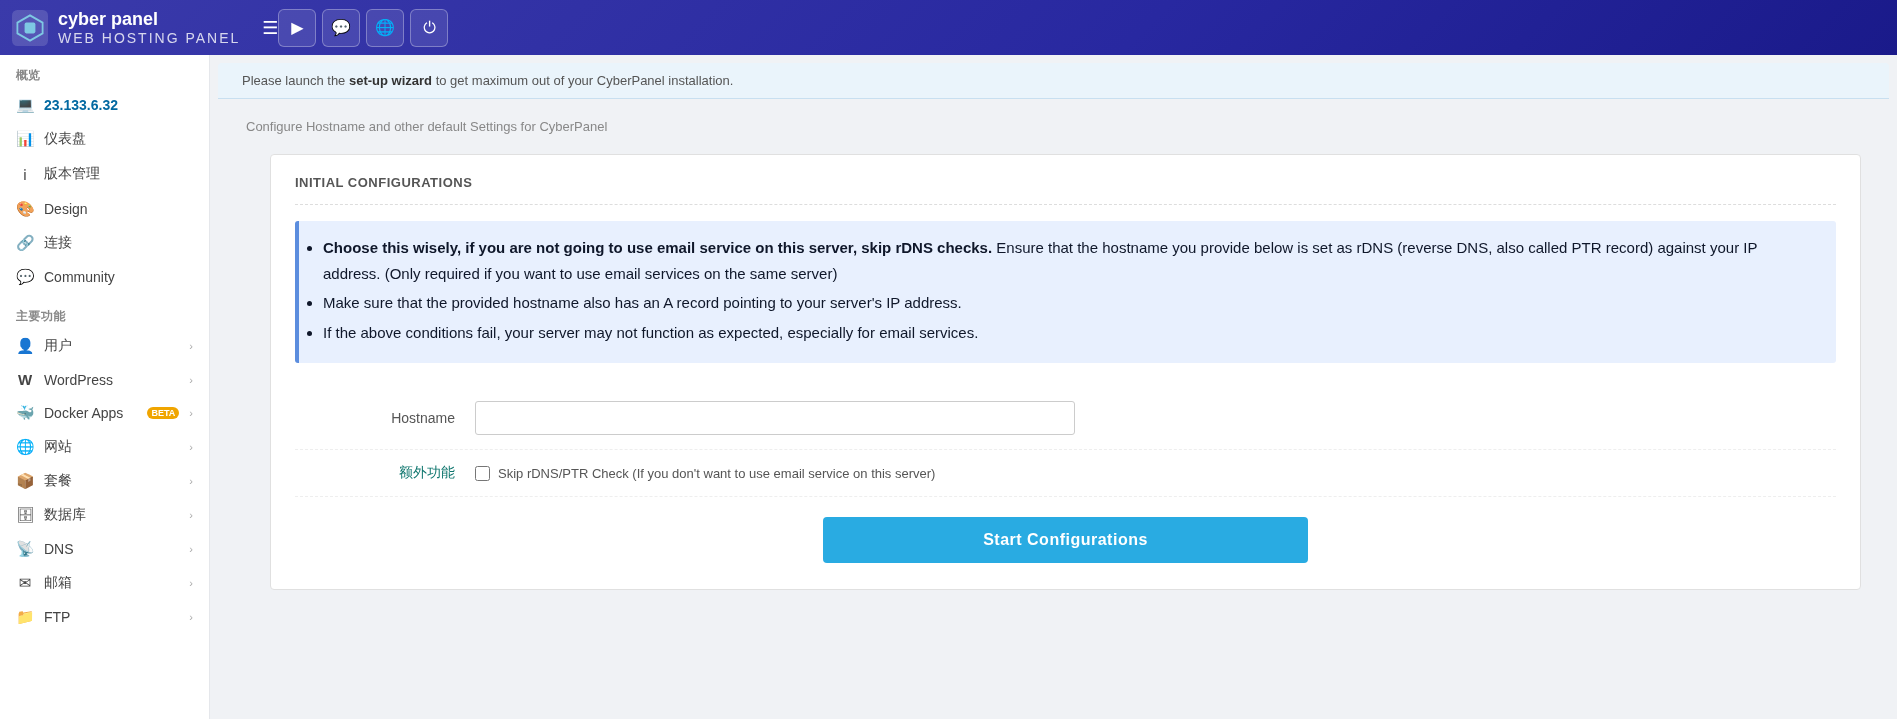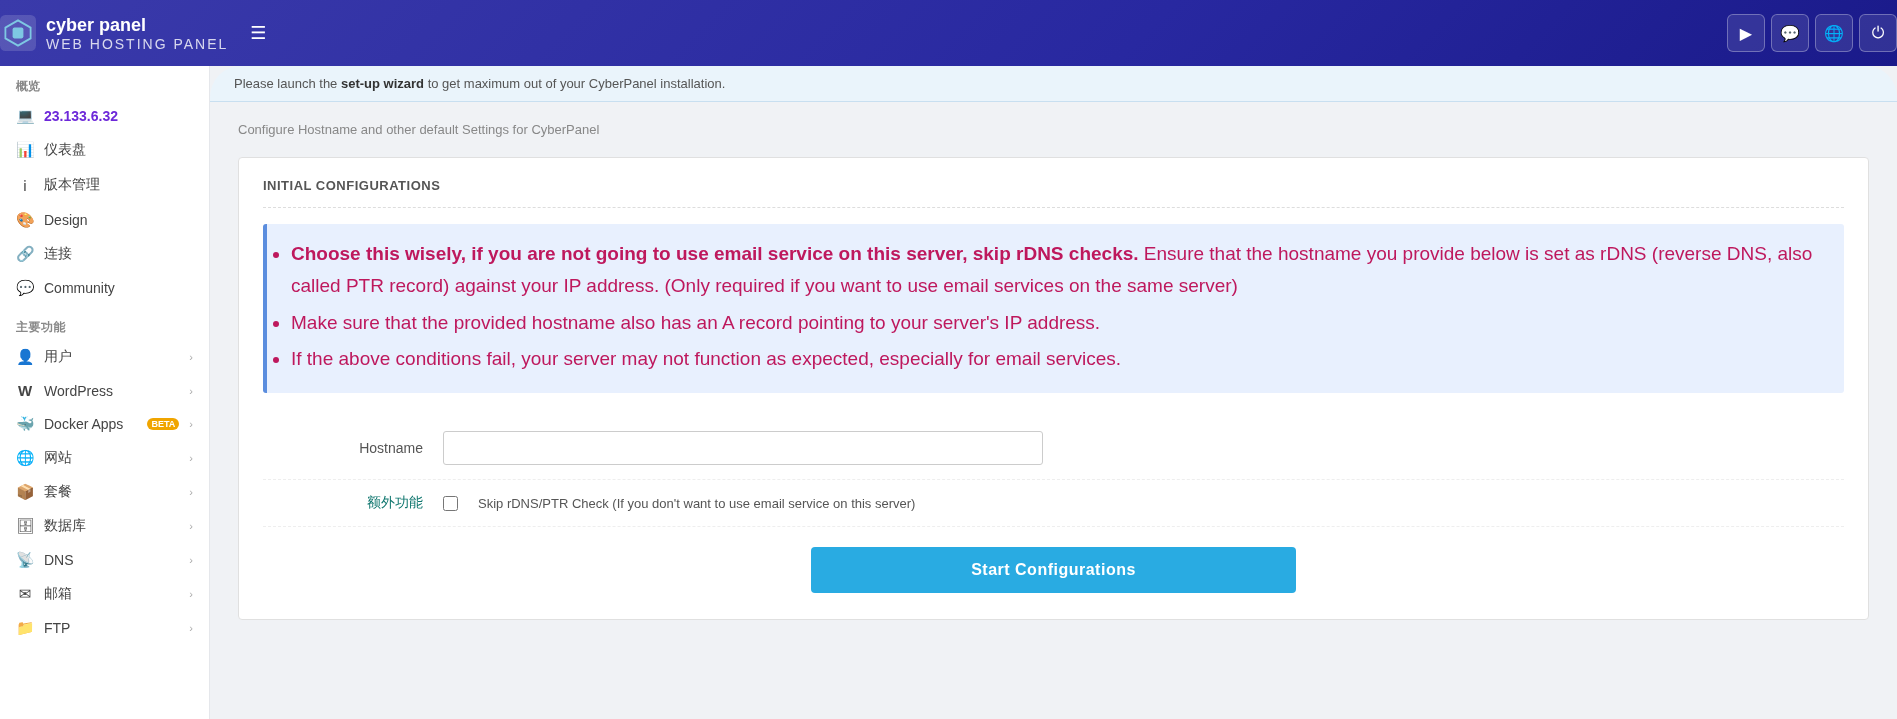--- a/index.html
+++ b/index.html
@@ -1,25 +1,24 @@
 <!DOCTYPE html>
 <html><head>
   <meta charset="utf-8">
   <style>
     * { box-sizing: border-box; margin: 0; padding: 0; }
     body { font-family: 'Segoe UI', Arial, sans-serif; background: #f0f2f5; display: flex; flex-direction: column; height: 100vh; overflow: hidden; }
 
     
     .top-header {
       background: linear-gradient(135deg, #3a3aaa 0%, #2828a0 60%, #1a1a8a 100%);
-      height: 66px;
-      display: flex;
-      align-items: center;
-      justify-content: space-between;
-      padding: 0 0;
+      height: 55px;
+      display: flex;
+      align-items: center;
+      padding: 0 12px;
       flex-shrink: 0;
     }
     .logo-area {
       display: flex;
       align-items: center;
       gap: 10px;
     }
     .logo-icon {
       width: 36px;
       height: 36px;
@@ -79,21 +78,21 @@
       cursor: pointer;
       font-size: 14px;
       color: #444;
       gap: 10px;
       border-radius: 0;
       position: relative;
     }
     .sidebar-item .icon { font-size: 15px; width: 18px; text-align: center; }
     .sidebar-item .label { flex: 1; }
     .sidebar-item .arrow { font-size: 11px; color: #aaa; }
-    .sidebar-item.ip-item .label { color: #6d28d9; font-weight: 600; }
+    .sidebar-item.ip-item .label { color: #0369a1; font-weight: 600; }
     .beta-badge {
       background: #f0a500;
       color: white;
       font-size: 9px;
       padding: 1px 4px;
       border-radius: 6px;
       font-weight: bold;
     }
     .main-section-label {
       font-size: 12px;
@@ -101,21 +100,21 @@
       padding: 14px 16px 4px;
       font-weight: 700;
       letter-spacing: 0.5px;
     }
 
     
     .main-content {
       flex: 1;
       overflow-y: auto;
       background: #f0f2f5;
-      padding: 0;
+      padding: 8px;
       border-radius: 31px;
     }
 
     .alert-banner {
       background: #eaf4fb;
       border-bottom: 1px solid #c8dff0;
       padding: 10px 24px;
       font-size: 13px;
       color: #555;
     }
@@ -151,40 +150,41 @@
       font-size: 13px;
       color: #888;
       margin-bottom: 20px;
     }
 
     .card {
       background: #fff;
       border-radius: 4px;
       border: 1px solid #e0e0e0;
       padding: 20px 24px;
+      margin-left: 24px;
     }
 
     .card-title {
       font-size: 13px;
       font-weight: 600;
       color: #555;
       padding-bottom: 14px;
       border-bottom: 1px dashed #ddd;
       margin-bottom: 16px;
       letter-spacing: 0.5px;
     }
 
     .info-box {
       background: #e8f0fe;
       border-left: 4px solid #5b8dde;
       border-radius: 3px;
       padding: 14px 18px;
       margin-bottom: 24px;
-      font-size: 19px;
-      color: #be185d;
+      font-size: 15px;
+      color: #0f172a;
       line-height: 1.7;
     }
     .info-box ul { margin-left: 6px; }
     .info-box li { margin-bottom: 4px; }
     .info-box strong { font-weight: 700; }
 
     .form-row {
       display: flex;
       align-items: center;
       padding: 14px 0;
@@ -219,21 +219,21 @@
       width: 180px;
       text-align: right;
       font-size: 14px;
       color: #0f766e;
       padding-right: 20px;
       font-weight: 500;
     }
     .checkbox-area {
       display: flex;
       align-items: flex-start;
-      gap: 20px;
+      gap: 8px;
       font-size: 13px;
       color: #555;
     }
     .checkbox-area input[type="checkbox"] {
       width: 15px;
       height: 15px;
       cursor: pointer;
     }
 
     .submit-row {

